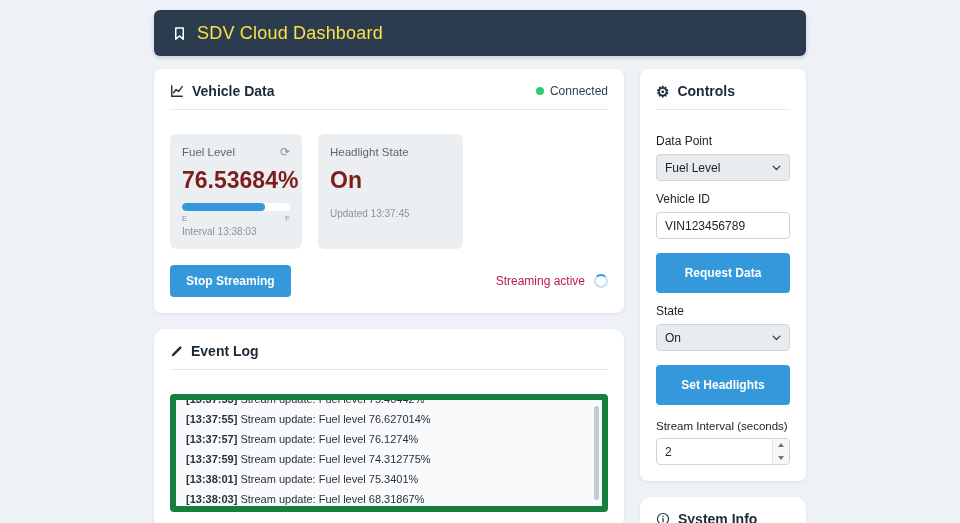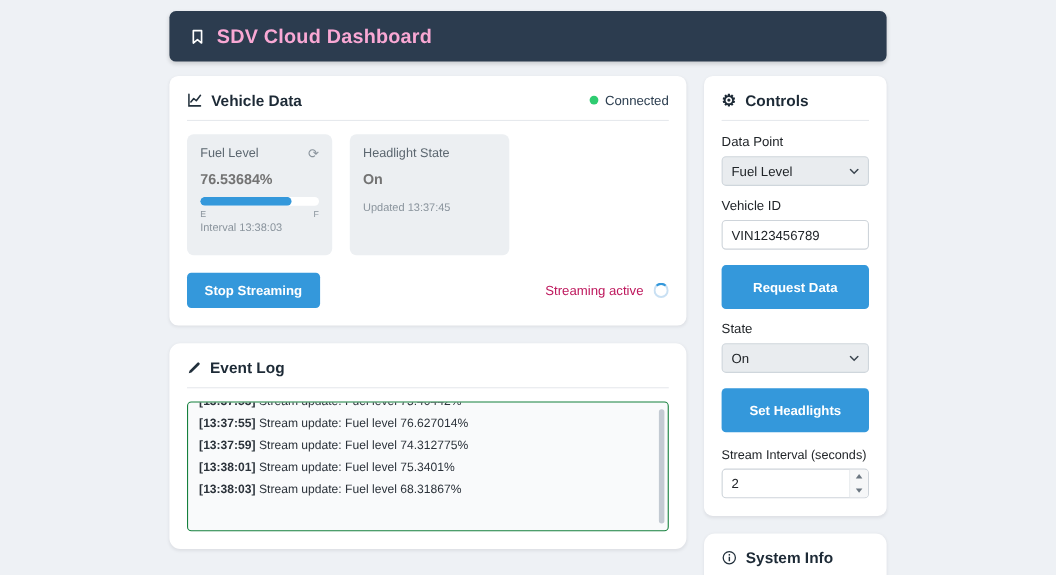--- a/index.html
+++ b/index.html
@@ -21,45 +21,45 @@
     background:var(--page-bg);
     font-family:"Liberation Sans", sans-serif;
     color:var(--ink);
   }
   .page{width:652px;margin:0 auto;padding-top:10px;}
   .app-header{
     height:46px;background:var(--header-bg);border-radius:6px;
     display:flex;align-items:center;gap:10px;padding:0 18px;
     box-shadow:0 2px 4px rgba(0,0,0,0.15);
   }
-  .app-header .title{color:#f9a8d4;font-size:18px;font-weight:bold;letter-spacing:.2px;}
+  .app-header .title{color:#fde047;font-size:18px;font-weight:normal;letter-spacing:.2px;}
   .main{display:flex;gap:16px;margin-top:13px;align-items:flex-start;}
   .col-left{width:470px;flex:0 0 470px;}
   .col-right{flex:1;min-width:0;}
   .card{
     background:var(--card-bg);border-radius:8px;
     box-shadow:0 1px 3px rgba(20,30,40,0.08);
     padding:14px 16px 16px;
   }
   .card + .card{margin-top:16px;border-radius:10px;}
   .card-head{display:flex;align-items:center;justify-content:space-between;
-    border-bottom:1px solid var(--border);padding-bottom:10px;margin-bottom:12px;}
+    border-bottom:1px solid var(--border);padding-bottom:10px;margin-bottom:24px;}
   .card-title{display:flex;align-items:center;gap:8px;font-size:14px;font-weight:bold;color:var(--ink);}
   .icon-svg{display:inline-flex;flex:0 0 auto;}
   .status{display:flex;align-items:center;gap:6px;font-size:12px;color:#2c3e50;}
   .dot{width:8px;height:8px;border-radius:50%;background:var(--green);}
   
   .tiles{display:flex;gap:16px;}
   .tile{background:var(--tile-bg);border-radius:6px;padding:12px;min-height:110px;}
   .tile-fuel{width:132px;}
   .tile-headlight{width:145px;}
   .tile-top{display:flex;justify-content:space-between;align-items:flex-start;}
   .tile-label{font-size:11.5px;color:#5c6770;}
   .refresh{font-size:12px;color:#8a949d;line-height:1;cursor:pointer;}
-  .tile-value{font-size:13px;font-weight:bold;color:#737373;margin-top:9px;}
+  .tile-value{font-size:23px;font-weight:bold;color:#7f1d1d;margin-top:9px;}
   .progress{margin-top:9px;height:8px;background:#ffffff;border-radius:4px;overflow:hidden;}
   .progress-fill{height:100%;background:var(--accent);border-radius:4px;width:0;}
   .ef-row{display:flex;justify-content:space-between;font-size:8px;color:#8a949d;margin-top:3px;}
   .tile-updated{font-size:10px;color:#8a949d;margin-top:3px;}
   .tile-headlight .tile-updated{margin-top:14px;}
   
   .stream-row{display:flex;justify-content:space-between;align-items:center;margin-top:16px;}
   .btn{
     background:var(--accent);color:#fff;border:none;border-radius:4px;
     font-family:inherit;font-size:12px;font-weight:bold;cursor:pointer;
@@ -68,21 +68,21 @@
   .stream-status{display:flex;align-items:center;gap:9px;font-size:12px;color:#be185d;}
   .spinner{
     width:14px;height:14px;border-radius:50%;
     border:2px solid #c9e0f3;border-top-color:var(--accent);
     animation:spin 1.1s linear infinite;
   }
   @keyframes spin{to{transform:rotate(360deg);}}
   
   .log-box{
     position:relative;height:118px;overflow:hidden;
-    background:#f9fafb;border:1px solid #15803d;border-radius:4px;
+    background:#f9fafb;border:6px solid #15803d;border-radius:4px;
   }
   .log-inner{transform:translateY(-11px);}
   .log-row{padding:4px 10px;font-size:11px;color:#2b323a;white-space:nowrap;}
   .log-time{font-weight:bold;}
   .log-scrollbar{position:absolute;right:3px;top:6px;bottom:6px;width:5px;border-radius:3px;background:#c3cad2;}
   
   .field-label{font-size:12px;color:#212529;margin:11px 0 6px;white-space:nowrap;}
   .field-label:first-of-type{margin-top:0;}
   .select{
     height:27px;background:#e9ecef;border:1px solid #cfd6dc;border-radius:4px;
@@ -188,20 +188,21 @@
                   <path d="M3 21l1.2-4.5L17.5 3.2a1.8 1.8 0 0 1 2.6 0l0.7 0.7a1.8 1.8 0 0 1 0 2.6L7.5 19.8 3 21z" fill="#22303c"></path>
                 </svg>
             </span>
             <span>Event Log</span>
           </div>
         </div>
         <div class="log-box">
           <div class="log-inner">
             <div class="log-row"><span class="log-time">[13:37:53]</span> <span>Stream update: Fuel level 75.40442%</span></div>
             <div class="log-row"><span class="log-time">[13:37:55]</span> <span>Stream update: Fuel level 76.627014%</span></div>
+            <div class="log-row"><span class="log-time">[13:37:57]</span> <span>Stream update: Fuel level 76.1274%</span></div>
             <div class="log-row"><span class="log-time">[13:37:59]</span> <span>Stream update: Fuel level 74.312775%</span></div>
             <div class="log-row"><span class="log-time">[13:38:01]</span> <span>Stream update: Fuel level 75.3401%</span></div>
             <div class="log-row"><span class="log-time">[13:38:03]</span> <span>Stream update: Fuel level 68.31867%</span></div>
           </div>
           <div class="log-scrollbar"></div>
         </div>
       </div>
 
     </div>
 

